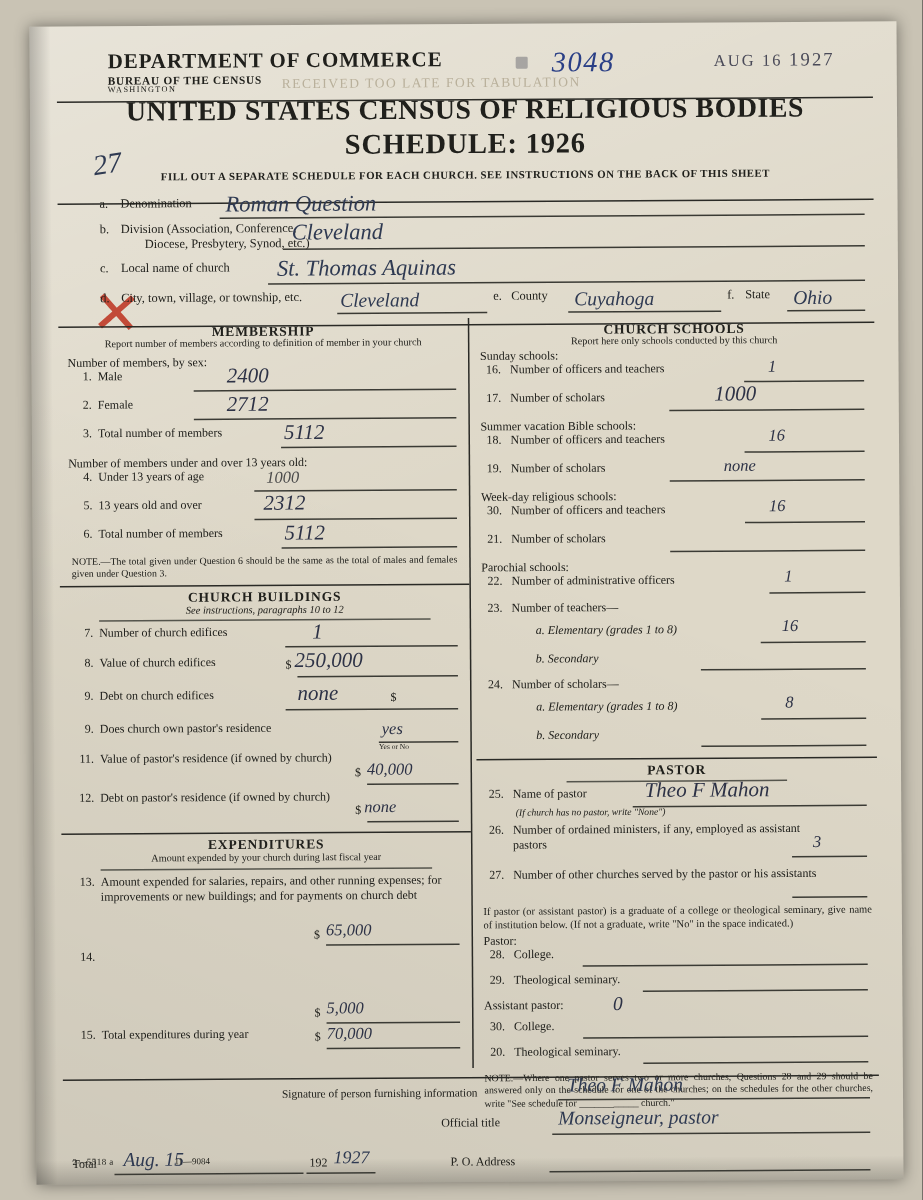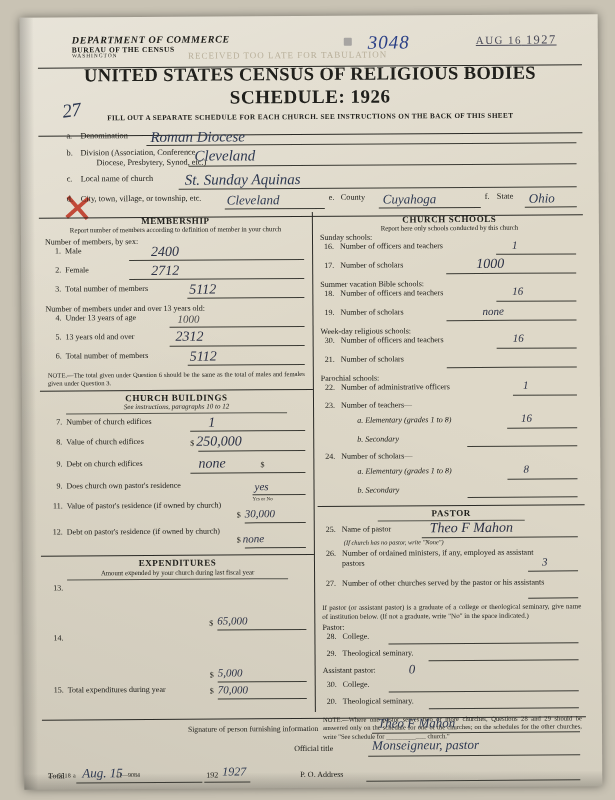--- a/index.html
+++ b/index.html
@@ -18,26 +18,26 @@
     box-shadow:0 0 10px rgba(0,0,0,.45);
     transform:rotate(-0.35deg);
   }
   .shadow-l{position:absolute;left:0;top:0;width:14px;height:772px;background:linear-gradient(90deg,rgba(0,0,0,.22),rgba(0,0,0,0));}
   .shadow-b{position:absolute;left:0;bottom:0;width:578px;height:16px;background:linear-gradient(0deg,rgba(0,0,0,.20),rgba(0,0,0,0));}
 
   .content{position:absolute;left:18px;top:10px;width:544px;height:752px;color:#20201c;}
 
   
   .dept{position:absolute;left:34px;top:8px;line-height:1.05;}
-  .dept .l1{font-size:10px;letter-spacing:.6px;font-weight:bold;font-style:italic;}
+  .dept .l1{font-size:14px;letter-spacing:.6px;font-weight:bold;}
   .dept .l2{font-size:7.5px;letter-spacing:.5px;font-weight:bold;}
   .dept .l3{font-size:5.5px;letter-spacing:.9px;}
   .stampnum{position:absolute;left:330px;top:6px;font-family:"Liberation Serif",serif;
     font-size:19px;color:#2a3f86;letter-spacing:1px;font-style:italic;}
-  .stampdate{position:absolute;left:438px;top:8px;font-size:11px;letter-spacing:1.4px;color:#4a4a58;text-decoration:underline;}
+  .stampdate{position:absolute;left:438px;top:8px;font-size:11px;letter-spacing:1.4px;color:#4a4a58;}
   .stampyear{font-size:12.5px;}
   .ghost{position:absolute;left:150px;top:24px;font-size:9px;color:#b9b09b;letter-spacing:1px;}
 
   .title{position:absolute;left:0;top:38px;width:544px;text-align:center;
     font-size:18.5px;font-weight:bold;letter-spacing:.4px;font-variant:small-caps;}
   .subtitle{position:absolute;left:0;top:60px;width:544px;text-align:center;
     font-size:19px;font-weight:bold;letter-spacing:.5px;}
   .instr{position:absolute;left:0;top:87px;width:544px;text-align:center;font-size:7.2px;letter-spacing:.35px;font-weight:bold;}
 
   .redmark{position:absolute;left:24px;top:72px;color:#b0372c;font-size:19px;font-style:italic;transform:rotate(-8deg);}
@@ -114,36 +114,36 @@
 
       <hr class="rule" style="top:32px">
       <hr class="rule" style="top:100px">
 
       <div class="idblock">
 
         <div class="idrow" style="height:17px">
           <span class="lab">a.</span>
           <span class="lab" style="left:42px">Denomination</span>
           <span class="ln" style="left:108px;top:14px;width:430px"></span>
-          <span class="hw hwbig" style="position:absolute;left:112px;top:-2px">Roman Diocese</span>
+          <span class="hw hwbig" style="position:absolute;left:112px;top:-2px">Roman Question</span>
         </div>
 
         <div class="idrow" style="height:26px">
           <span class="lab">b.</span>
           <span class="lab" style="left:42px">Division (Association, Conference,</span>
           <span class="lab" style="left:58px;top:10px">Diocese, Presbytery, Synod, etc.)</span>
           <span class="ln" style="left:150px;top:18px;width:388px"></span>
           <span class="hw hwbig" style="position:absolute;left:156px;top:0px">Cleveland</span>
         </div>
 
         <div class="idrow" style="height:20px">
           <span class="lab">c.</span>
           <span class="lab" style="left:42px">Local name of church</span>
           <span class="ln" style="left:140px;top:15px;width:398px"></span>
-          <span class="hw hwbig" style="position:absolute;left:146px;top:-2px">St. Sunday Aquinas</span>
+          <span class="hw hwbig" style="position:absolute;left:146px;top:-2px">St. Thomas Aquinas</span>
         </div>
 
         <div class="idrow" style="height:22px">
           <span class="lab">d.</span>
           <span class="lab" style="left:42px">City, town, village, or township, etc.</span>
           <span class="ln" style="left:186px;top:15px;width:100px"></span>
           <span class="hw hwmed" style="position:absolute;left:188px;top:-1px">Cleveland</span>
 
           <span class="lab" style="left:290px">e.</span>
           <span class="lab" style="left:302px">County</span>
@@ -248,39 +248,40 @@
             <span class="blank" style="left:212px;top:14px;width:53px"></span>
             <span class="hwvs" style="left:214px;top:0px">yes</span>
             <span style="position:absolute;left:212px;top:16px;font-size:5px">Yes or No</span>
           </div>
 
           <div class="q" style="height:26px">
             <span class="qn">11.</span>
             <span class="qt" style="right:70px">Value of pastor's residence (if owned by church)</span>
             <span style="position:absolute;left:196px;top:10px;font-size:8px">$</span>
             <span class="blank" style="left:204px;top:22px;width:61px"></span>
-            <span class="hwvs" style="left:204px;top:7px">30,000</span>
+            <span class="hwvs" style="left:204px;top:7px">40,000</span>
           </div>
 
           <div class="q" style="height:24px">
             <span class="qn">12.</span>
             <span class="qt" style="right:74px">Debt on pastor's residence (if owned by church)</span>
             <span style="position:absolute;left:196px;top:9px;font-size:8px">$</span>
             <span class="blank" style="left:204px;top:21px;width:61px"></span>
             <span class="hwvs" style="left:202px;top:6px">none</span>
           </div>
 
           <div class="hline" style="margin:4px 0 2px 0"></div>
 
           <div class="secthead">EXPENDITURES</div>
           <div class="secsub" style="font-style:normal;font-size:6.8px;padding:1px 10px">Amount expended by your church during last fiscal year</div>
           <div class="hline thin" style="margin:2px 26px 3px 26px"></div>
 
           <div class="q" style="height:50px">
             <span class="qn">13.</span>
+            <span class="qt" style="right:6px;line-height:1.22">Amount expended for salaries, repairs, and other running expenses; for improvements or new buildings; and for payments on church debt</span>
             <span style="position:absolute;left:168px;top:36px;font-size:8px">$</span>
             <span class="blank" style="left:176px;top:47px;width:89px"></span>
             <span class="hwvs" style="left:176px;top:32px">65,000</span>
           </div>
 
           <div class="q" style="height:52px">
             <span class="qn">14.</span>
             <span style="position:absolute;left:168px;top:38px;font-size:8px">$</span>
             <span class="blank" style="left:176px;top:49px;width:89px"></span>
             <span class="hwvs" style="left:176px;top:34px">5,000</span>

